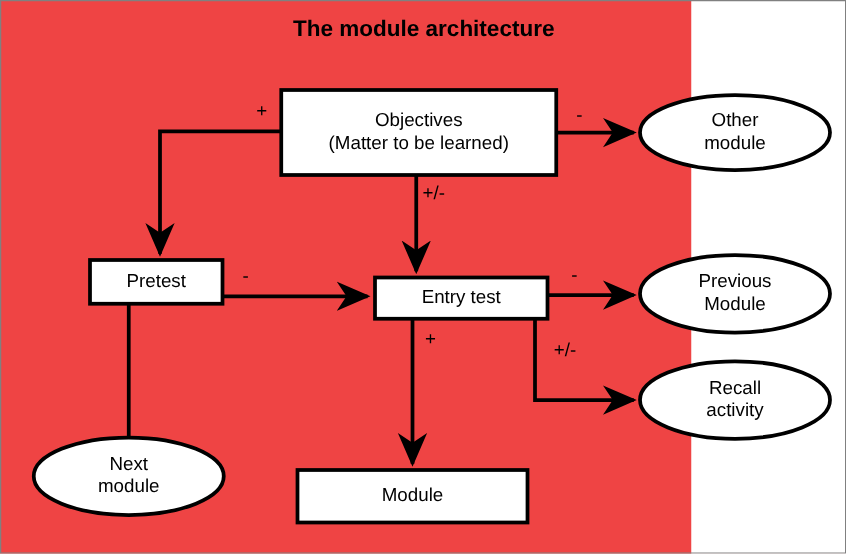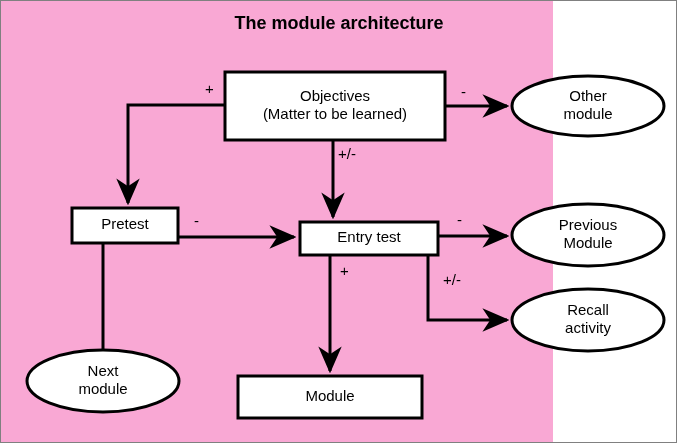--- a/index.html
+++ b/index.html
@@ -11,21 +11,21 @@
   body {
     width: 677px;
     height: 443px;
     font-family: "Liberation Sans", sans-serif;
     overflow: hidden;
   }
   #diagram-root {
     position: relative;
     width: 553px;
     height: 443px;
-    background: #f9a8d4;
+    background: #ef4444;
   }
   svg.diagram-canvas {
     display: block;
     width: 677px;
     height: 443px;
   }
   .node-shape {
     fill: #ffffff;
     stroke: #000000;
     stroke-width: 3;

